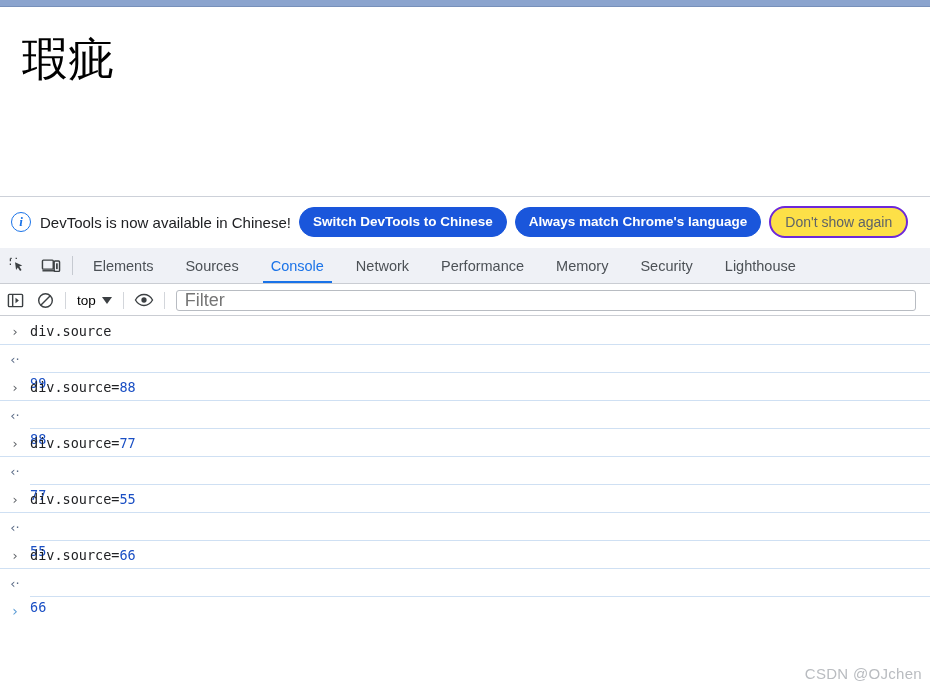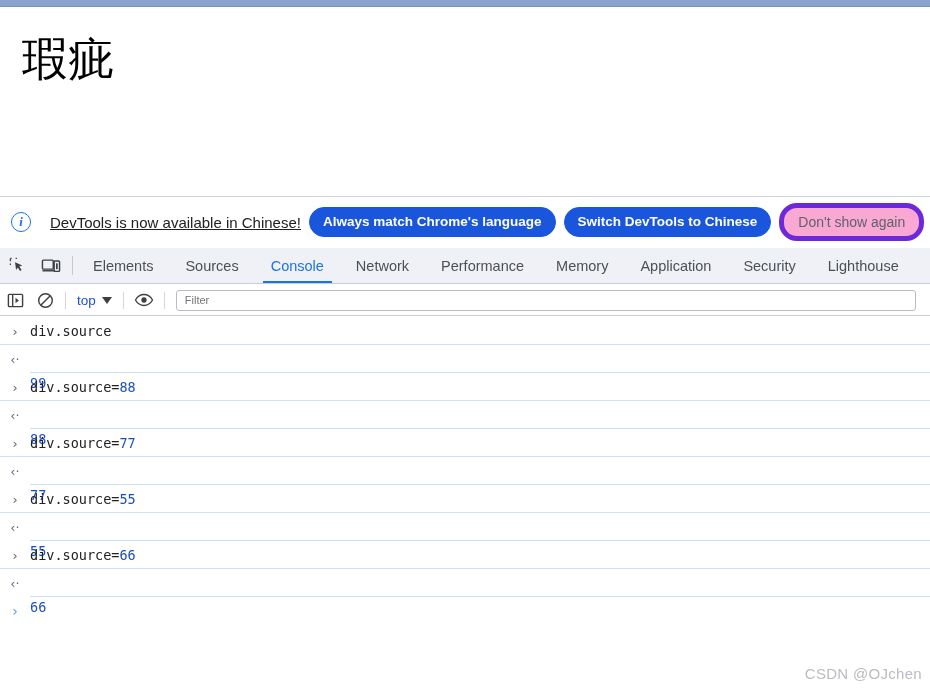--- a/index.html
+++ b/index.html
@@ -41,35 +41,34 @@
     padding-left: 11px;
   }
   .banner-info-icon {
     width: 20px; height: 20px; flex: 0 0 20px;
     border: 1.6px solid #1a73e8; border-radius: 50%;
     color: #1a73e8; font-size: 13px; line-height: 17px;
     text-align: center; font-family: "Liberation Serif", serif;
     font-style: italic; font-weight: bold;
   }
   .banner-text {
-    margin-left: 19px; font-size: 15px; color: #202124;
+    margin-left: 9px; font-size: 15px; color: #202124;
     white-space: nowrap;
-    text-decoration: underline;
   }
   .banner-btn {
     margin-left: 8px; border-radius: 18px;
     font-size: 13.5px; font-weight: bold;
     padding: 7px 13px; white-space: nowrap;
     cursor: pointer; border: 1px solid transparent;
     line-height: 1;
   }
   .banner-btn.primary { background: #1a56db; color: #fff; border-color: #1a56db; }
   .banner-btn.ghost {
-    background: #f9a8d4; color: #5f6368;
-    border: 5px solid #6d28d9; font-weight: normal; font-size: 14px;
+    background: #fde047; color: #5f6368;
+    border: 2px solid #6d28d9; font-weight: normal; font-size: 14px;
     padding: 7px 14px;
   }
 
   
   .tabbar {
     position: absolute; top: 248px; left: 0; width: 930px; height: 36px;
     background: #eff1f6;
     border-bottom: 1px solid #cacdd3;
     display: flex; align-items: stretch;
   }
@@ -98,31 +97,31 @@
     border-bottom: 1px solid #cacdd3;
     display: flex; align-items: center;
   }
   .ct-icon {
     width: 30px; height: 30px; display: flex; align-items: center;
     justify-content: center; cursor: pointer;
   }
   .ct-sep { width: 1px; height: 17px; background: #d3d6db; margin: 0 5px; }
   .ct-ctx {
     display: flex; align-items: center; gap: 6px;
-    font-size: 13.5px; color: #1d4ed8; padding: 0 6px; cursor: pointer;
+    font-size: 13.5px; color: #000000; padding: 0 6px; cursor: pointer;
     white-space: nowrap;
   }
   .caret {
     width: 0; height: 0; border-left: 5px solid transparent;
     border-right: 5px solid transparent; border-top: 7px solid #3c4043;
   }
   .filter-input {
     margin-left: 6px; height: 21px; width: 740px;
     border: 1px solid #b8bcc2; border-radius: 3px;
-    background: #fff; font-size: 11px; color: #9aa0a6;
+    background: #fff; font-size: 18px; color: #9aa0a6;
     padding: 0 8px; outline: none;
     font-family: "Liberation Sans", sans-serif;
   }
 
   
   .console {
     position: absolute; top: 317px; left: 0; width: 930px; height: 373px;
     background: #ffffff; overflow: hidden;
   }
   .row {
@@ -163,22 +162,22 @@
 
   <div class="top-strip"></div>
 
   <div class="page-area">
     <div class="page-heading">瑕疵</div>
   </div>
 
   <div class="banner">
     <div class="banner-info-icon">i</div>
     <div class="banner-text">DevTools is now available in Chinese!</div>
+    <div class="banner-btn primary">Switch DevTools to Chinese</div>
     <div class="banner-btn primary">Always match Chrome's language</div>
-    <div class="banner-btn primary">Switch DevTools to Chinese</div>
     <div class="banner-btn ghost">Don't show again</div>
   </div>
 
   <div class="tabbar">
 
     <div class="tb-icon">
       <svg width="19" height="19" viewBox="0 0 20 20" aria-hidden="true">
         <g fill="none" stroke="#3c4043" stroke-width="1.3">
           <path d="M2.5 2.5h3M8 2.5h3M2.5 8v3" stroke-dasharray="1.4 1.6"></path>
           <path d="M2.5 2.5v3"></path>
@@ -197,21 +196,20 @@
     </div>
 
     <div class="tb-sep"></div>
 
     <div class="tab">Elements</div>
     <div class="tab">Sources</div>
     <div class="tab active">Console</div>
     <div class="tab">Network</div>
     <div class="tab">Performance</div>
     <div class="tab">Memory</div>
-    <div class="tab">Application</div>
     <div class="tab">Security</div>
     <div class="tab">Lighthouse</div>
   </div>
 
   <div class="ctoolbar">
 
     <div class="ct-icon">
       <svg width="17" height="17" viewBox="0 0 18 18" aria-hidden="true">
         <rect x="1.5" y="2.5" width="15" height="13" rx="1" fill="none" stroke="#3c4043" stroke-width="1.5"></rect>
         <line x1="6" y1="2.5" x2="6" y2="15.5" stroke="#3c4043" stroke-width="1.5"></line>

